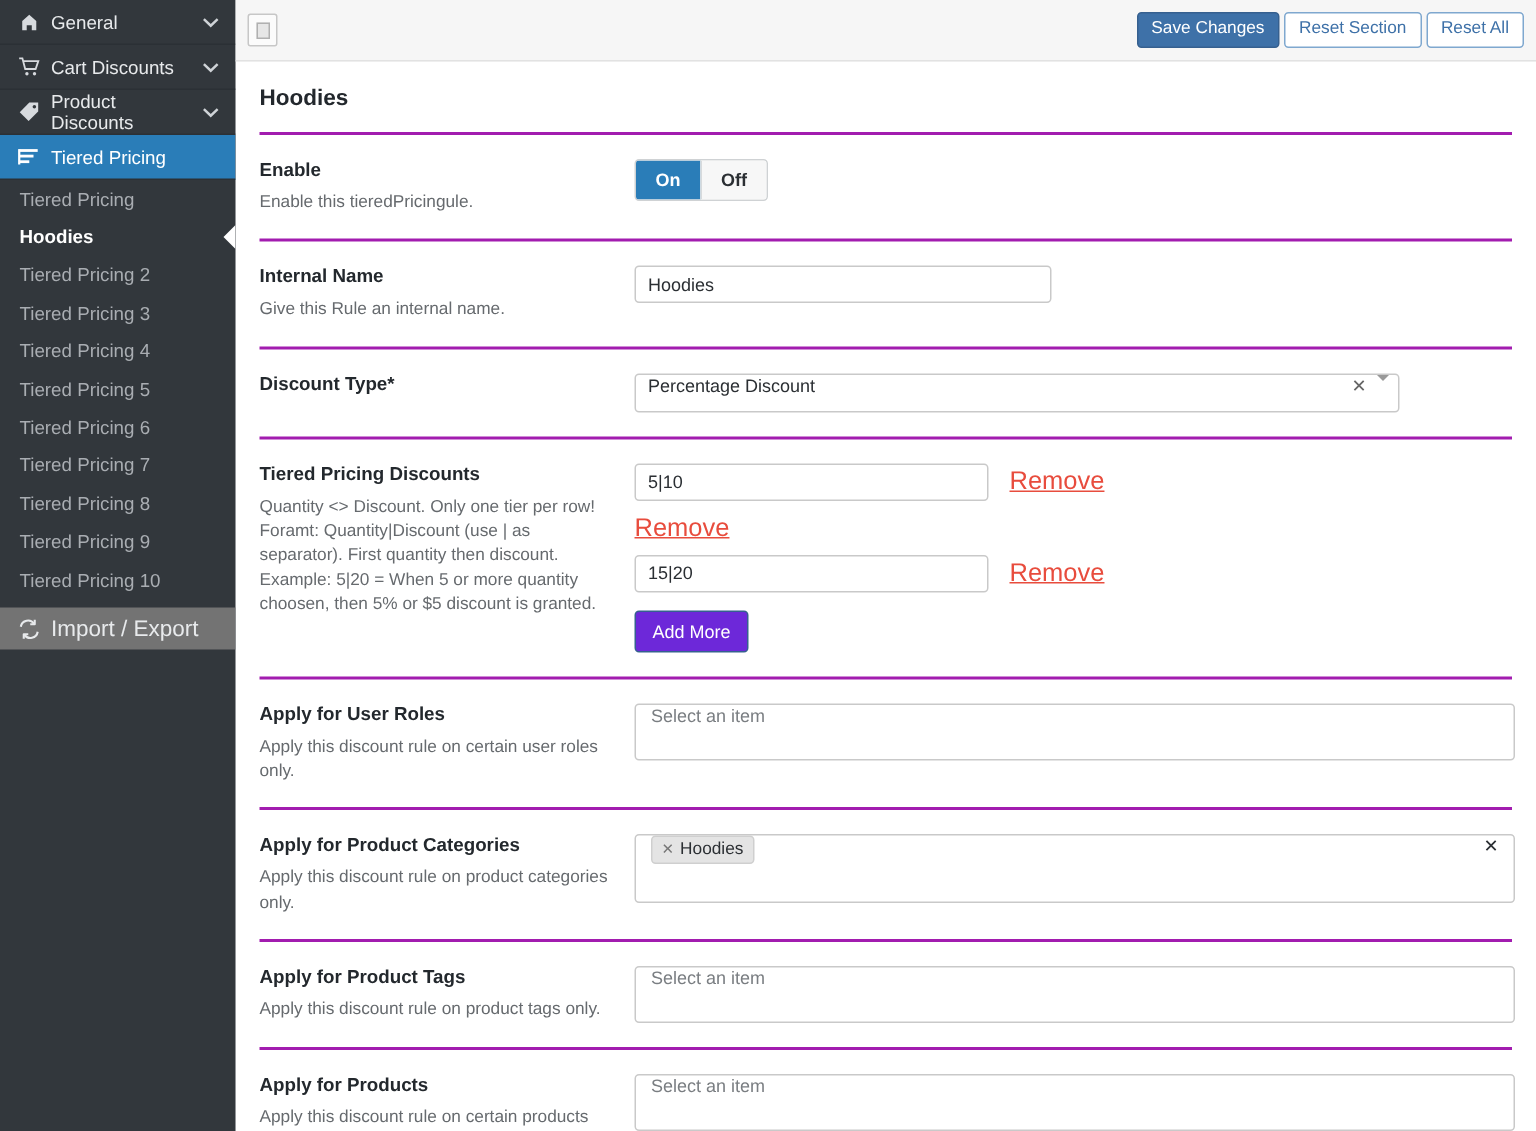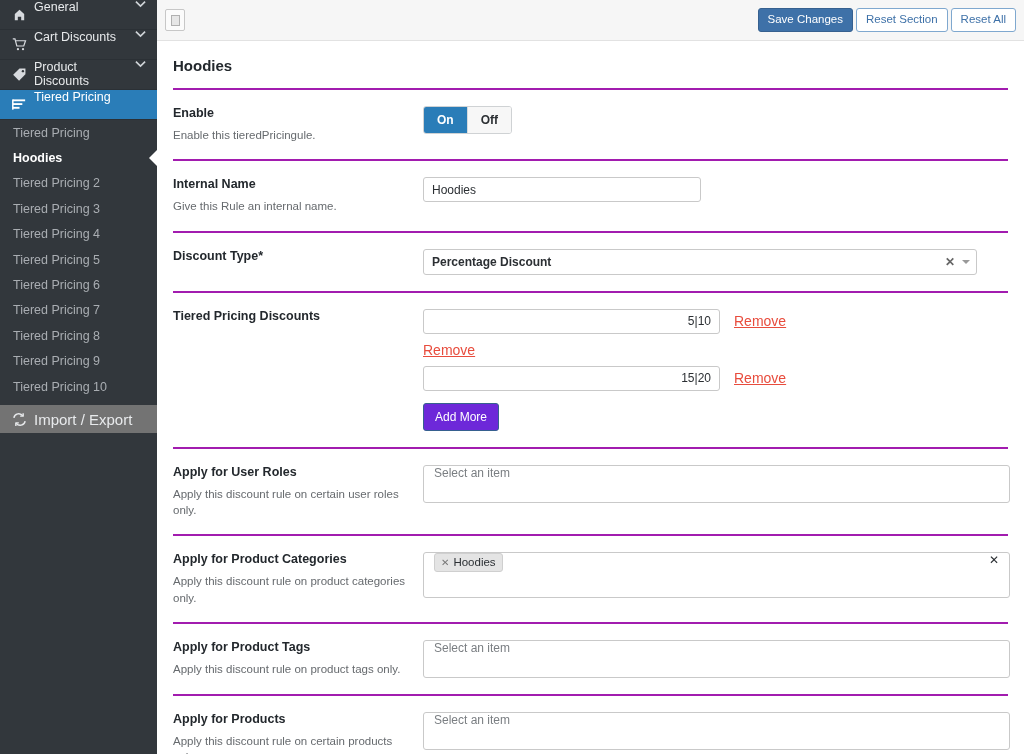--- a/index.html
+++ b/index.html
@@ -12,21 +12,21 @@
   .app { display: flex; width: 1024px; height: 754px; }
 
   
   .sidebar {
     width: 157px; min-width: 157px; height: 754px;
     background: #32373c;
     position: relative;
     overflow: hidden;
   }
   .nav-group {
-    display: flex; 
+    display: flex; align-items: center;
     height: 30px; padding: 0 10px 0 12px;
     color: #e8eaec; font-size: 12.5px;
     cursor: pointer;
     border-bottom: 1px solid #2b3035;
   }
   .nav-group .ico { width: 22px; display: flex; align-items: center; }
   .nav-group .ico svg { display: block; }
   .nav-group .lbl { flex: 1; }
   .nav-group .chev { width: 14px; display:flex; justify-content:center; }
   .nav-group.active { background: #2a7db8; color: #fff; }
@@ -128,41 +128,40 @@
   .onoff .seg.off { background: #f7f7f7; color: #2b2f33; border-left:1px solid #d7dadc;}
 
   .text-input {
     width: 278px; height: 25px;
     border: 1px solid #c9c9c9; border-radius: 3px;
     padding: 0 8px; font-size: 12px; color: #2b2f33;
     font-family: "Liberation Sans", sans-serif;
     background: #fff; outline: none;
   }
   .select-wide {
-    width: 554px; height: 26px;
+    width: 510px; height: 26px;
     border: 1px solid #c9c9c9; border-radius: 3px;
-    display: flex; align-items: center;
+    display: flex; 
     padding: 0 6px 0 8px;
     font-size: 12px; color: #2b2f33; background: #fff;
     cursor: pointer;
-    font-weight: bold;
   }
   .select-wide .val { flex: 1; }
   .select-wide .clear { color: #666; font-size: 12px; padding: 0 5px; cursor: pointer; }
   .select-wide .arrow {
     width: 0; height: 0;
     border-left: 4px solid transparent; border-right: 4px solid transparent;
     border-top: 4px solid #999; margin-left: 2px; cursor: pointer;
   }
 
   .tier-rows { display: flex; flex-direction: column; gap: 8px; }
   .tier-row { display: flex; align-items: center; gap: 14px; }
-  .tier-row .text-input { width: 297px; text-align: right; }
+  .tier-row .text-input { width: 236px; }
   .remove-link {
-    color: #e84c3d; font-size: 14px; text-decoration: underline; cursor: pointer;
+    color: #e84c3d; font-size: 17px; text-decoration: underline; cursor: pointer;
   }
   .add-more {
     margin-top: 12px;
     background: #6d28d9; color: #fff; border: 1px solid #36608f;
     border-radius: 3px; font-size: 12px; padding: 6px 11px;
     cursor: pointer; font-family: "Liberation Sans", sans-serif;
   }
 
   .multiselect {
     width: 587px; min-height: 38px;
@@ -344,20 +343,21 @@
             <span class="val">Percentage Discount</span>
             <span class="clear">✕</span>
             <span class="arrow"></span>
           </div>
         </div>
       </div>
 
       <div class="field-row">
         <div class="field-label">
           <div class="lbl-title">Tiered Pricing Discounts</div>
+          <div class="lbl-desc">Quantity &lt;&gt; Discount. Only one tier per row! Foramt: Quantity|Discount (use | as separator). First quantity then discount. Example: 5|20 = When 5 or more quantity choosen, then 5% or $5 discount is granted.</div>
         </div>
         <div class="field-control">
           <div class="tier-rows">
             <div class="tier-row">
               <input class="text-input" value="5|10" style="">
               <span class="remove-link">Remove</span>
             </div>
             <div class="tier-row">
               <span class="remove-link">Remove</span>
             </div>

